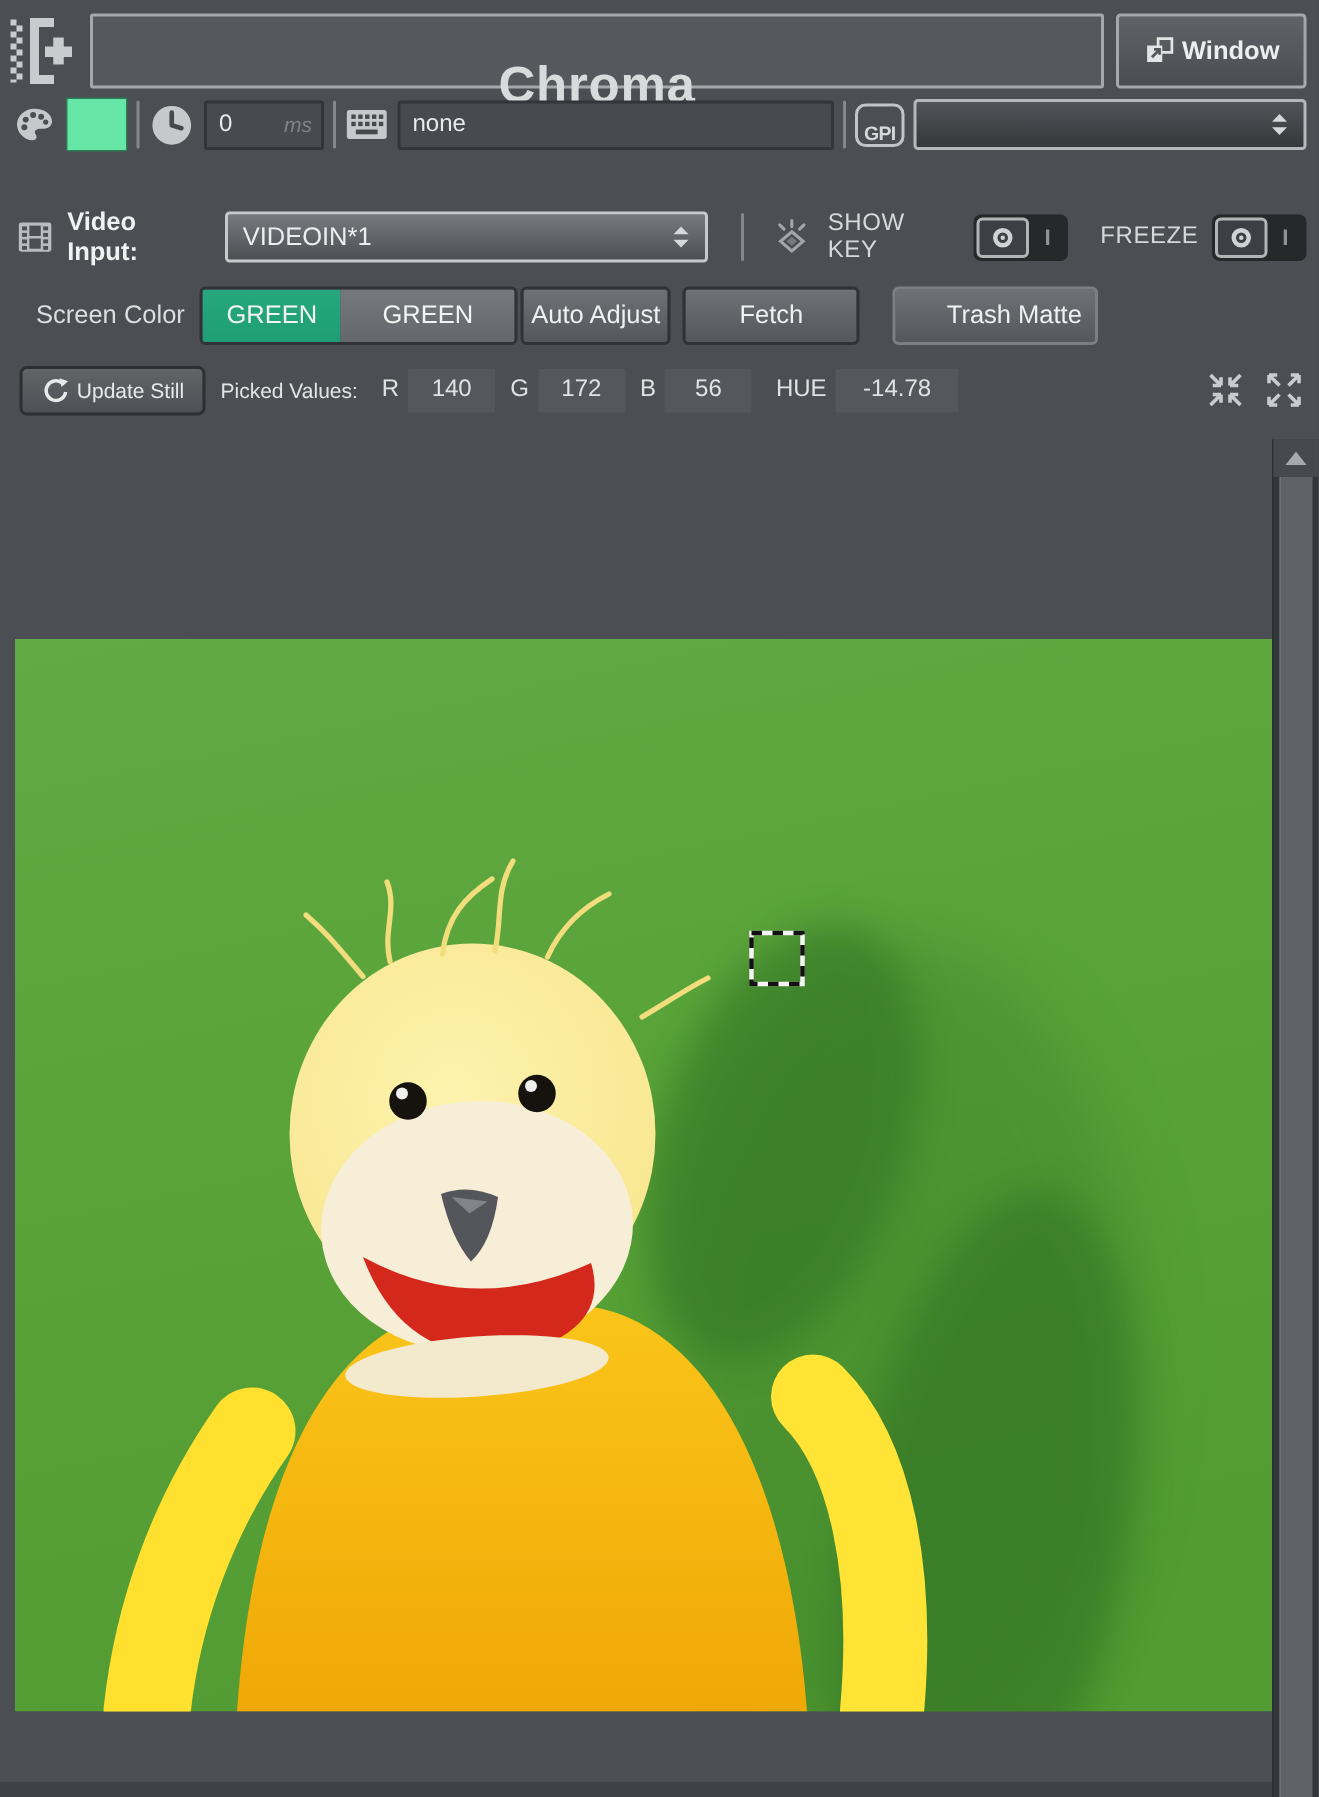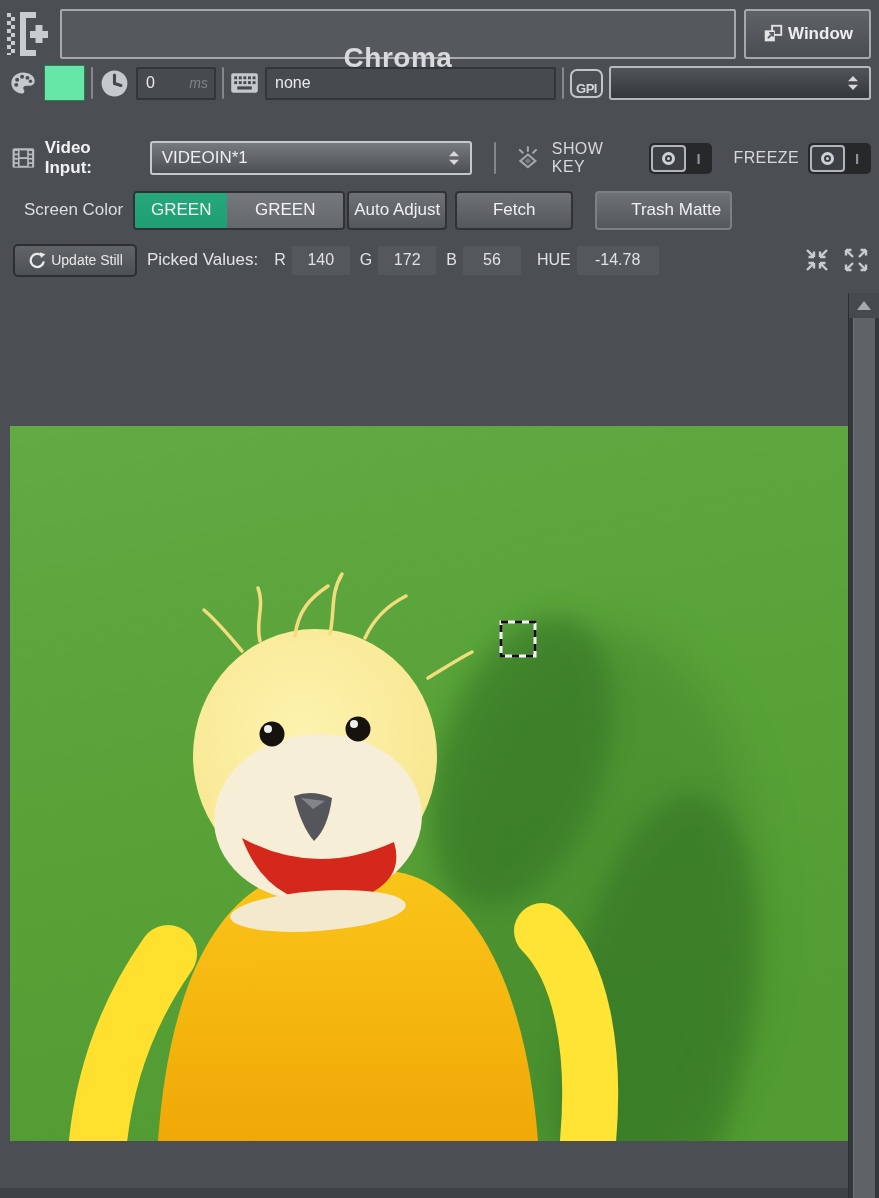--- a/index.html
+++ b/index.html
@@ -14,21 +14,21 @@
   .row { position:absolute; display:flex; align-items:center; }
 
   
   .row1 { left:6px; top:8px; right:8px; height:52px; }
   .insert-icon { width:44px; height:48px; flex:0 0 auto; }
   .title-box {
     flex:1; height:50px; margin:0 8px 0 10px;
     background:#55585c; border:2px solid #a6a9ac; border-radius:2px;
     display:flex; align-items:center; justify-content:center;
   }
-  .title-box span { font-size:28px; font-weight:bold; color: var(--title-text,#d8dadc); letter-spacing:.5px;margin-top:47px; }
+  .title-box span { font-size:34px; font-weight:bold; color: var(--title-text,#d8dadc); letter-spacing:.5px;margin-top:47px; }
   .window-btn {
     width:127px; height:50px;
     background:linear-gradient(#5f6266,#4a4d51);
     border:2px solid #a6a9ac; border-radius:3px;
     display:flex; align-items:center; justify-content:center; gap:4px;
     cursor:pointer;
   }
   .window-btn span { font-size:17px; font-weight:bold; color:#eceeef; }
 
   
@@ -101,21 +101,21 @@
   .btn-trash { width:137px; margin-left:22px; border-color:#7c7f83;padding-left:25px; }
 
   
   .row5 { left:13px; top:243px; right:10px; height:34px; }
   .update-btn {
     width:124px; height:33px; background:linear-gradient(#626568,#4d5054);
     border:2px solid #2d2f32; border-radius:5px;
     display:flex; align-items:center; justify-content:center; gap:3px; cursor:pointer;
   }
   .update-btn span { font-size:14px; color:#e8e9ea; }
-  .pv-label { font-size:17px; color:#e3e4e6; margin:0 6px 0 10px; }
+  .pv-label { font-size:14px; color:#e3e4e6; margin:0 6px 0 10px; }
   .ch-label { font-size:16px; color:#dfe1e3; margin:0 6px 0 10px; }
   .val-box {
     height:29px; background:#54575b; border-radius:1px;
     display:flex; align-items:center; justify-content:center;
     font-size:16px; color:#e0e2e4; flex:0 0 auto;
   }
   .val-rgb { width:58px; }
   .val-hue { width:82px; }
   .icon-btn { width:27px; height:27px; cursor:pointer; flex:0 0 auto; display:grid; place-items:center; }
 

